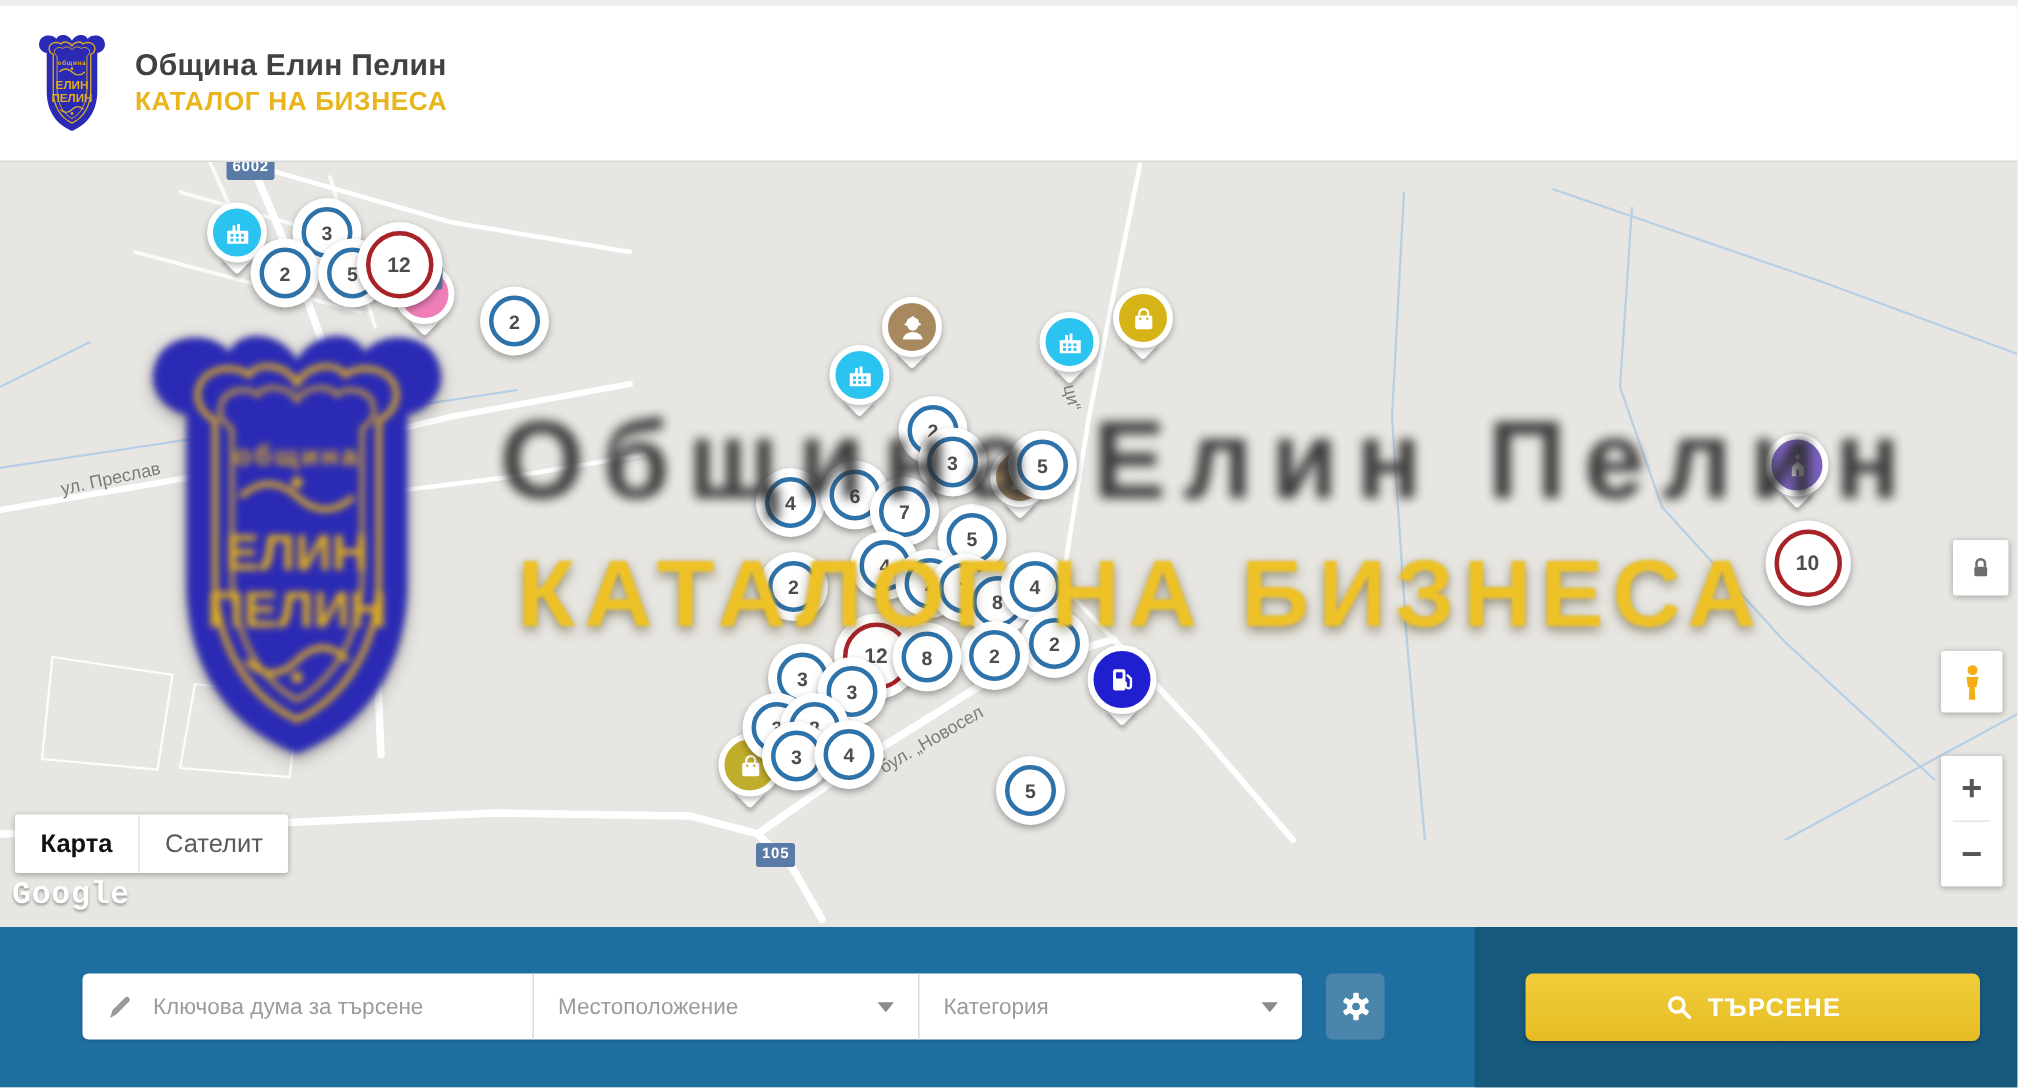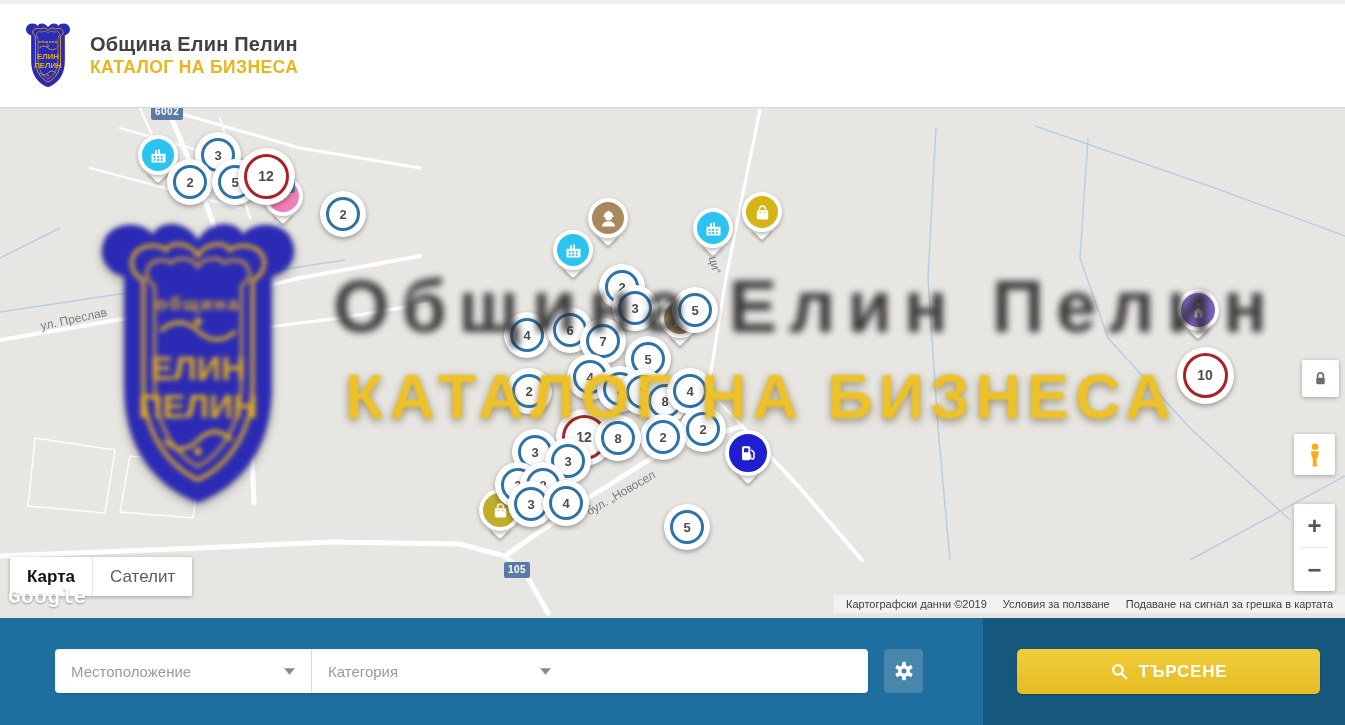--- a/index.html
+++ b/index.html
@@ -47,21 +47,21 @@
               filter:blur(2.4px) drop-shadow(0 3px 5px rgba(40,40,40,.45)); z-index:5; pointer-events:none; }
   .wm-title { position:absolute; left:333px; top:156px; width:875px; font-size:74px; font-weight:bold;
               color:#2e2e2e; letter-spacing:12px; white-space:nowrap; filter:blur(3.6px); opacity:.92;
               z-index:5; pointer-events:none; transform:scale(.985,1); transform-origin:left; }
   .wm-sub   { position:absolute; left:345px; top:252px; width:860px; font-size:63px; font-weight:bold;
               color:#eec226; letter-spacing:6px; white-space:nowrap;
               filter:blur(1.1px) drop-shadow(0 3px 4px rgba(70,60,20,.55));
               z-index:5; pointer-events:none; }
 
   
-  .maptype { position:absolute; left:10px; top:449px; height:39px; display:flex; background:#fff;
+  .maptype { position:absolute; left:10px; top:435px; height:39px; display:flex; background:#fff;
              border-radius:2px; box-shadow:0 1px 4px rgba(0,0,0,.3); z-index:10; overflow:hidden; }
   .maptype .mt { padding:0 17px; display:flex; align-items:center; font-size:17px; cursor:pointer; }
   .mt-map { font-weight:bold; color:#111; }
   .mt-sat { color:#5b5b5b; border-left:1px solid #e6e6e6; }
   .google-logo { position:absolute; left:8px; top:478px; color:#fff; font-size:21px; font-weight:bold;
                  letter-spacing:.5px; text-shadow:0 1px 2px rgba(0,0,0,.35); z-index:10;font-family:Liberation Mono, monospace; }
   .attribution { position:absolute; right:0; top:487px; height:18px; display:flex; align-items:center; gap:0;
                  background:rgba(245,245,245,.78); z-index:10; font-size:11px; color:#3c4043; padding:0 4px; }
   .attribution span { padding:0 8px; white-space:nowrap; }
   .attr-link { cursor:pointer; }
@@ -379,25 +379,20 @@
       <circle cx="60" cy="124" r="2" fill="#dfae1e"></circle>
     </svg>
     <div class="wm-title">Община Елин Пелин</div>
     <div class="wm-sub">КАТАЛОГ НА БИЗНЕСА</div>
 
     <div class="maptype">
       <div class="mt mt-map">Карта</div>
       <div class="mt mt-sat">Сателит</div>
     </div>
     <div class="google-logo">Google</div>
-    <div class="attribution">
-      <span>Картографски данни ©2019</span>
-      <span class="attr-link">Условия за ползване</span>
-      <span class="attr-link">Подаване на сигнал за грешка в картата</span>
-    </div>
 
     <div class="ctrl-btn lock-btn">
       <svg width="17" height="17" viewBox="0 0 24 24">
         <path d="M8 11 V8 a4 4 0 0 1 8 0 v3" stroke="#6d6d6d" stroke-width="2.4" fill="none"></path>
         <rect x="6" y="11" width="12" height="9" rx="1.5" fill="#6d6d6d"></rect>
       </svg>
     </div>
     <div class="ctrl-btn pegman-btn">
       <svg width="22" height="26" viewBox="0 0 24 28">
         <circle cx="12" cy="5" r="3.6" fill="#f6ae17"></circle>
@@ -408,20 +403,26 @@
       <div class="zb">+</div>
       <div class="zoom-divider"></div>
       <div class="zb">−</div>
     </div>
   </div>
 
   <div class="searchbar">
     <div class="dark-side"></div>
 
     <div class="input-group">
+      <div class="ig-section ig-keyword">
+        <svg width="19" height="19" viewBox="0 0 24 24">
+          <path d="M3 21 L5 14.5 L15.5 4 a2.4 2.4 0 0 1 3.4 3.4 L8.5 17.8 L3 21 z" fill="#9a9a9a"></path>
+        </svg>
+        <input type="text" placeholder="Ключова дума за търсене" style="">
+      </div>
       <div class="ig-section ig-select">
         <span class="select-text">Местоположение</span>
         <svg width="11" height="7" viewBox="0 0 10 6">
             <path d="M0 0 h10 l-5 6 z" fill="#8a8a8a"></path>
           </svg>
       </div>
       <div class="ig-section ig-select">
         <span class="select-text">Категория</span>
         <svg width="11" height="7" viewBox="0 0 10 6">
             <path d="M0 0 h10 l-5 6 z" fill="#8a8a8a"></path>

